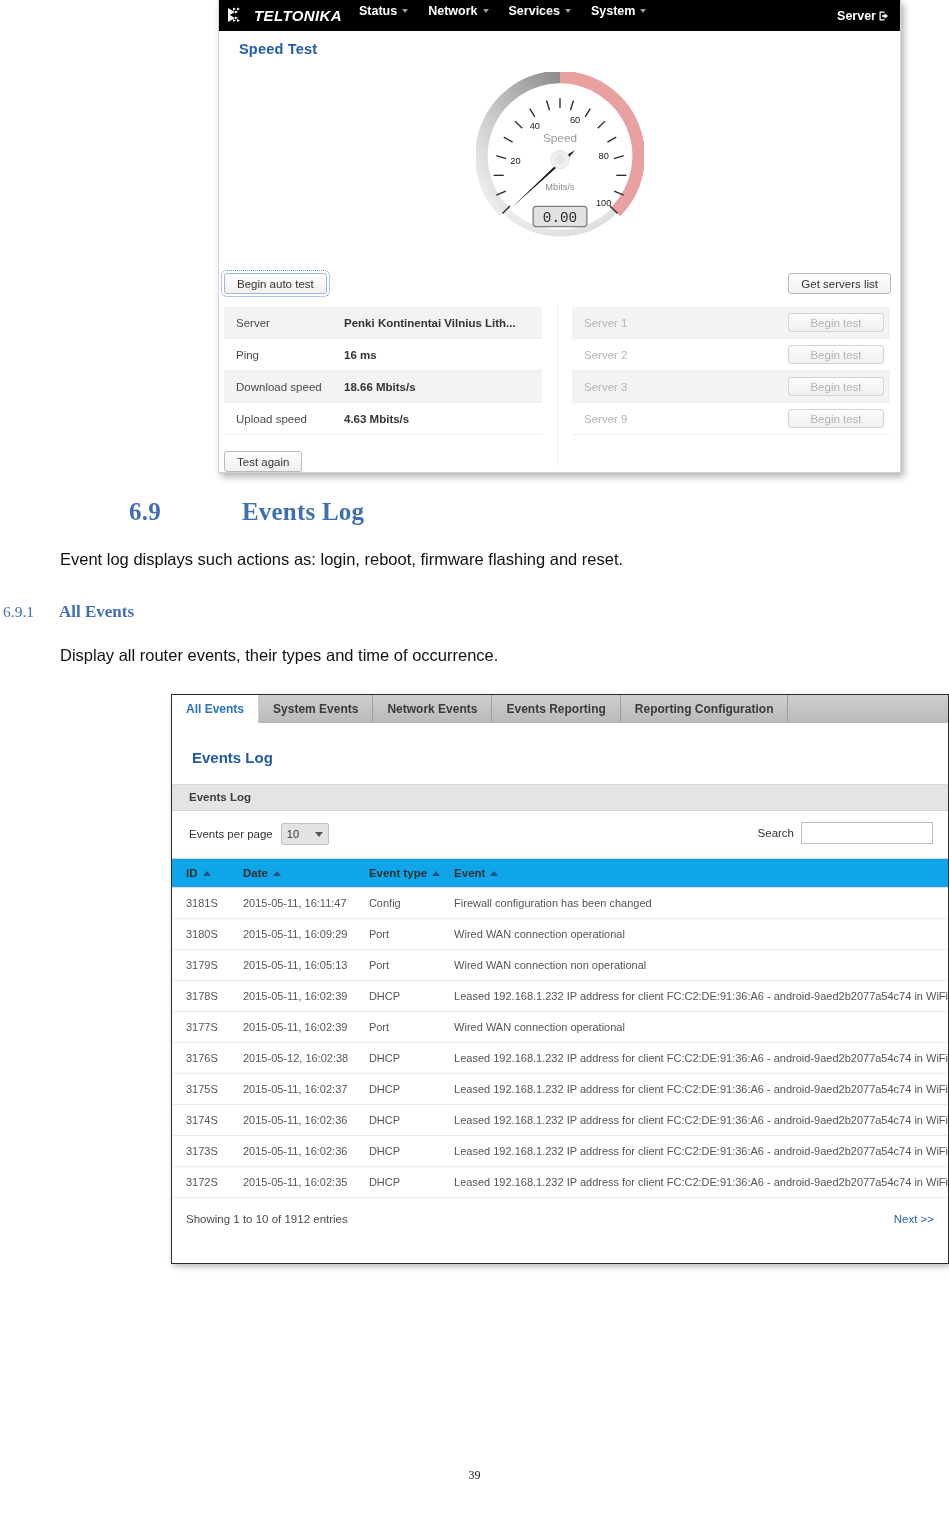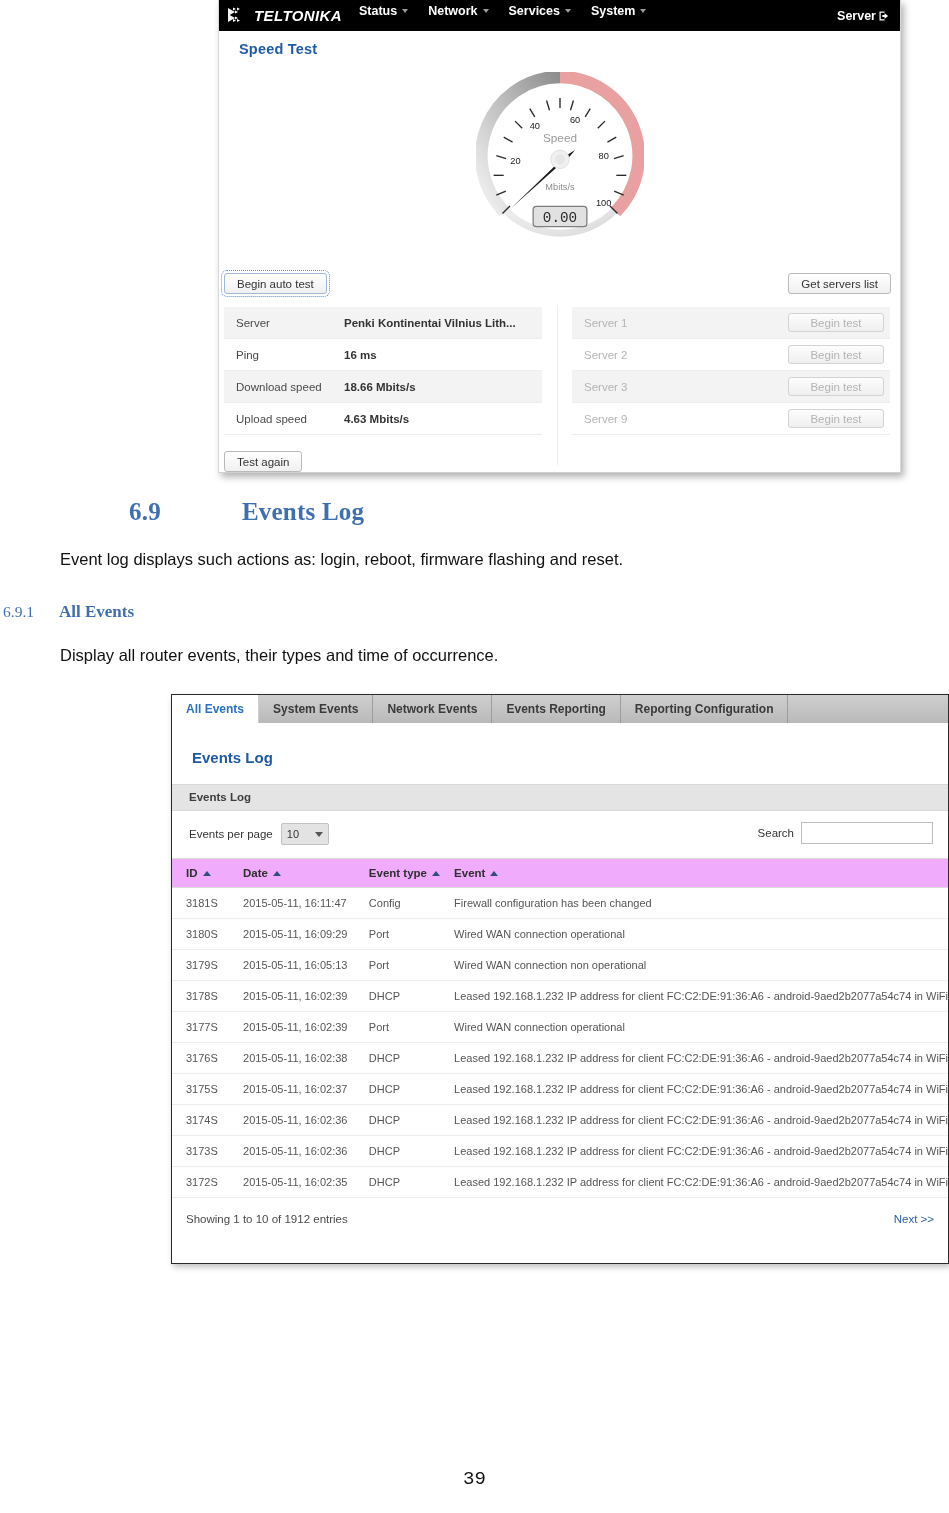--- a/index.html
+++ b/index.html
@@ -42,22 +42,22 @@
   .doc-p {
     position: absolute;
     font-family: "Liberation Sans", sans-serif;
     font-size: 16.5px;
     color: #111;
   }
   .page-num {
     position: absolute;
     left: 0; right: 0;
     text-align: center;
-    font-family: Liberation Mono, monospace;
-    font-size: 19px;
+    font-family: Liberation Serif, serif;
+    font-size: 12px;
     color: #111;
   }
 
   
   .shot {
     position: absolute;
     background: #fff;
     box-sizing: border-box;
   }
   .shot-speed {
@@ -339,21 +339,21 @@
 
   .ev-table {
     position: absolute;
     left: 0; top: 163px;
     width: 100%;
     border-collapse: collapse;
     font-size: 11px;
     color: #4b4b4b;
   }
   .ev-table th {
-    background: #f0abfc;
+    background: #0ea5e9;
     height: 28px;
     text-align: left;
     font-size: 11.5px;
     font-weight: bold;
     color: #2f2f2f;
     border-bottom: 1px solid #dcdcdc;
     border-top: 1px solid #dcdcdc;
     padding: 0;
     white-space: nowrap;
   }
@@ -665,21 +665,21 @@
         <td>Leased 192.168.1.232 IP address for client FC:C2:DE:91:36:A6 - android-9aed2b2077a54c74 in WiFi</td>
       </tr>
       <tr>
         <td class="c-id">3177S</td>
         <td class="c-date">2015-05-11, 16:02:39</td>
         <td class="c-type">Port</td>
         <td>Wired WAN connection operational</td>
       </tr>
       <tr>
         <td class="c-id">3176S</td>
-        <td class="c-date">2015-05-11, 16:02:38</td>
+        <td class="c-date">2015-05-12, 16:02:38</td>
         <td class="c-type">DHCP</td>
         <td>Leased 192.168.1.232 IP address for client FC:C2:DE:91:36:A6 - android-9aed2b2077a54c74 in WiFi</td>
       </tr>
       <tr>
         <td class="c-id">3175S</td>
         <td class="c-date">2015-05-11, 16:02:37</td>
         <td class="c-type">DHCP</td>
         <td>Leased 192.168.1.232 IP address for client FC:C2:DE:91:36:A6 - android-9aed2b2077a54c74 in WiFi</td>
       </tr>
       <tr>

